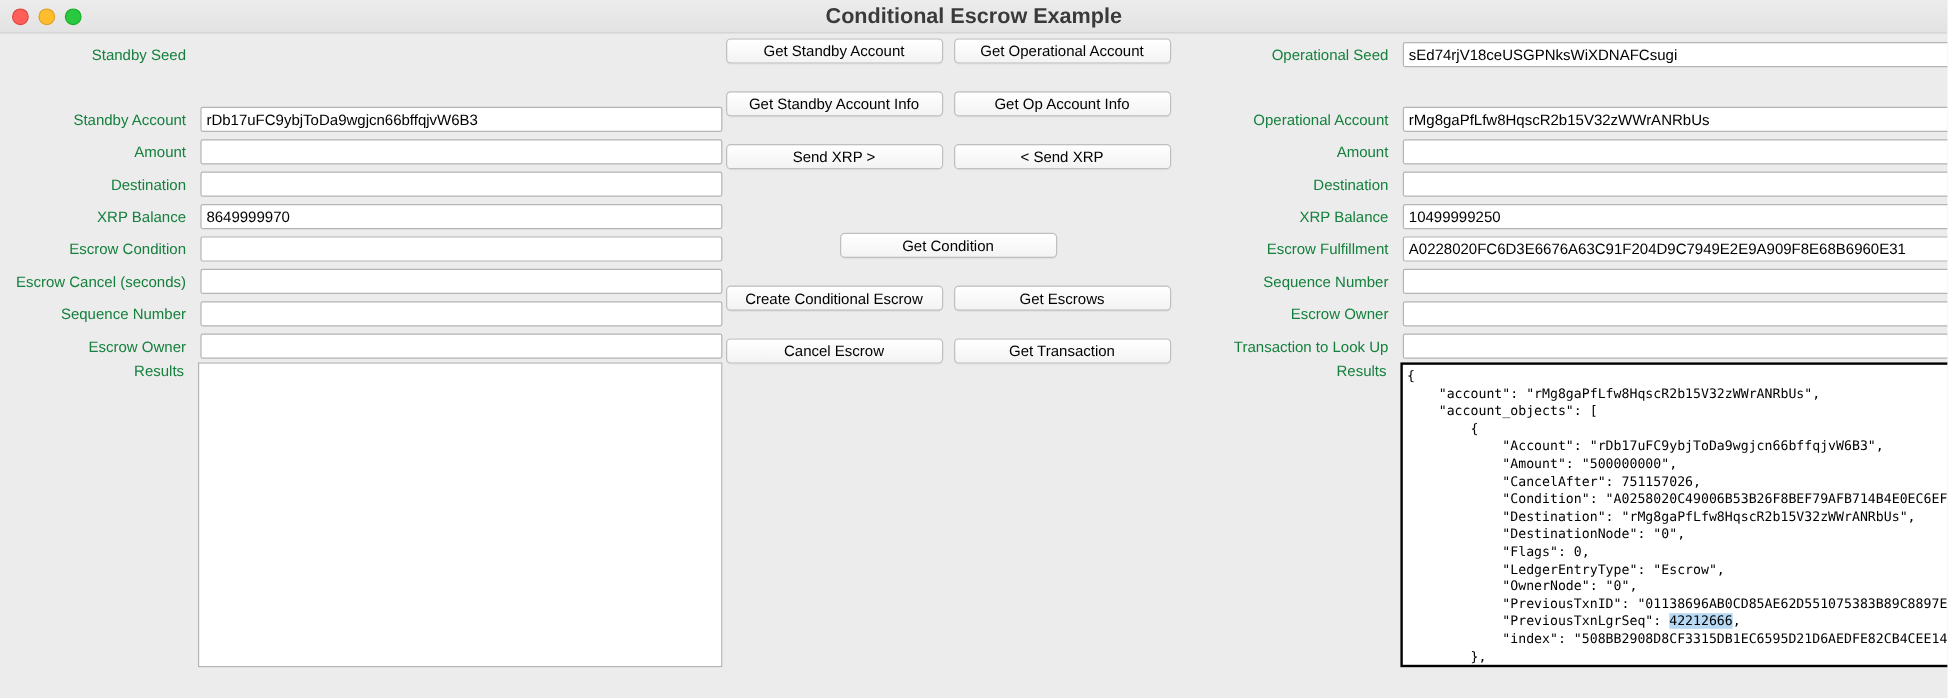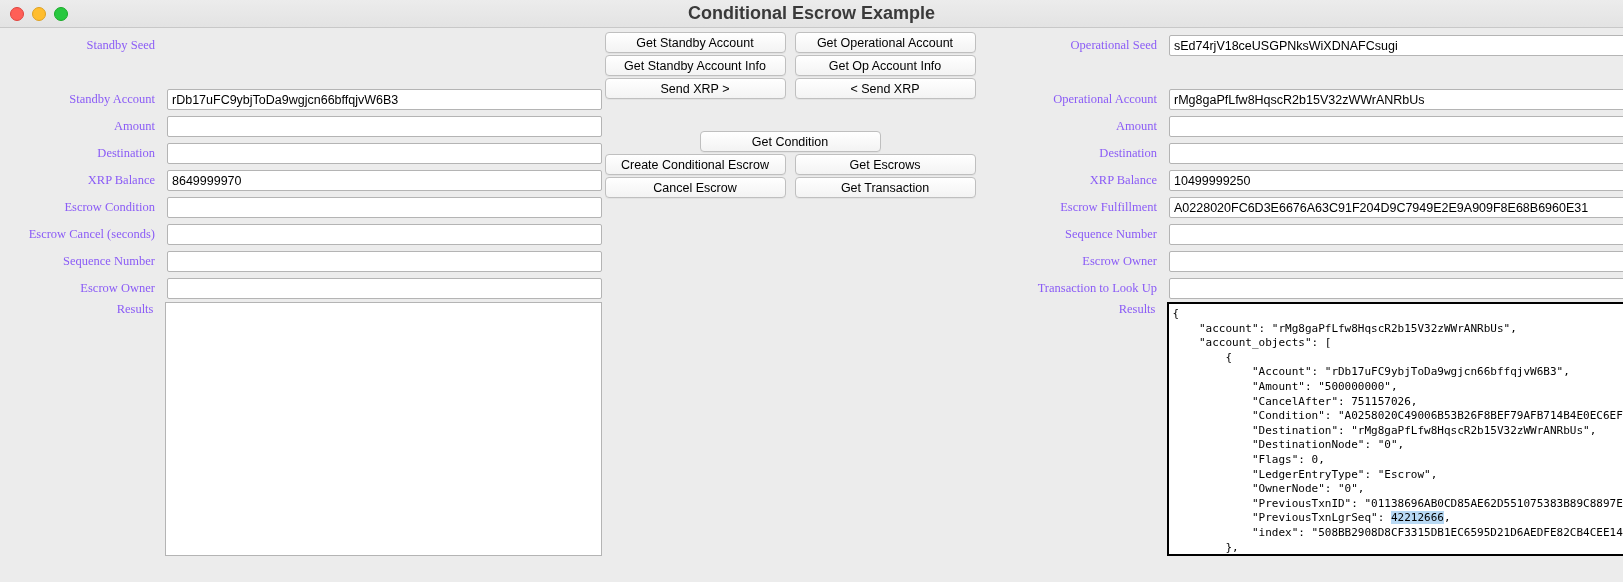--- a/index.html
+++ b/index.html
@@ -72,24 +72,23 @@
   .row {
     display: flex;
     align-items: center;
     height: 27px;
     margin-bottom: 0px;
   }
   .lbl {
     text-align: right;
     padding-right: 12px;
     font-size: 12.5px;
-    color: #8b5cf6;
+    color: #15803d;
     white-space: nowrap;
     overflow: hidden;
-    font-family: Liberation Serif, serif;
   }
   .col-left .lbl  { width: 155px; }
   .col-right .lbl { width: 140px; }
 
   .fld {
     flex: 1;
     height: 21px;
     line-height: 21px;
     background: #ffffff;
     border: 1px solid #b4b4b4;
@@ -98,21 +97,21 @@
     padding: 0 4px;
     box-sizing: border-box;
     white-space: nowrap;
     overflow: hidden;
     font-family: "Liberation Sans", sans-serif;
   }
   
   .btnrow {
     display: flex;
     gap: 9px;
-    margin-bottom: 2px;
+    margin-bottom: 23px;
     justify-content: center;
   }
   .btn {
     width: 181px;
     height: 21px;
     line-height: 20px;
     text-align: center;
     font-size: 12.5px;
     background: linear-gradient(#ffffff, #f3f3f3);
     border: 1px solid #bfbfbf;

